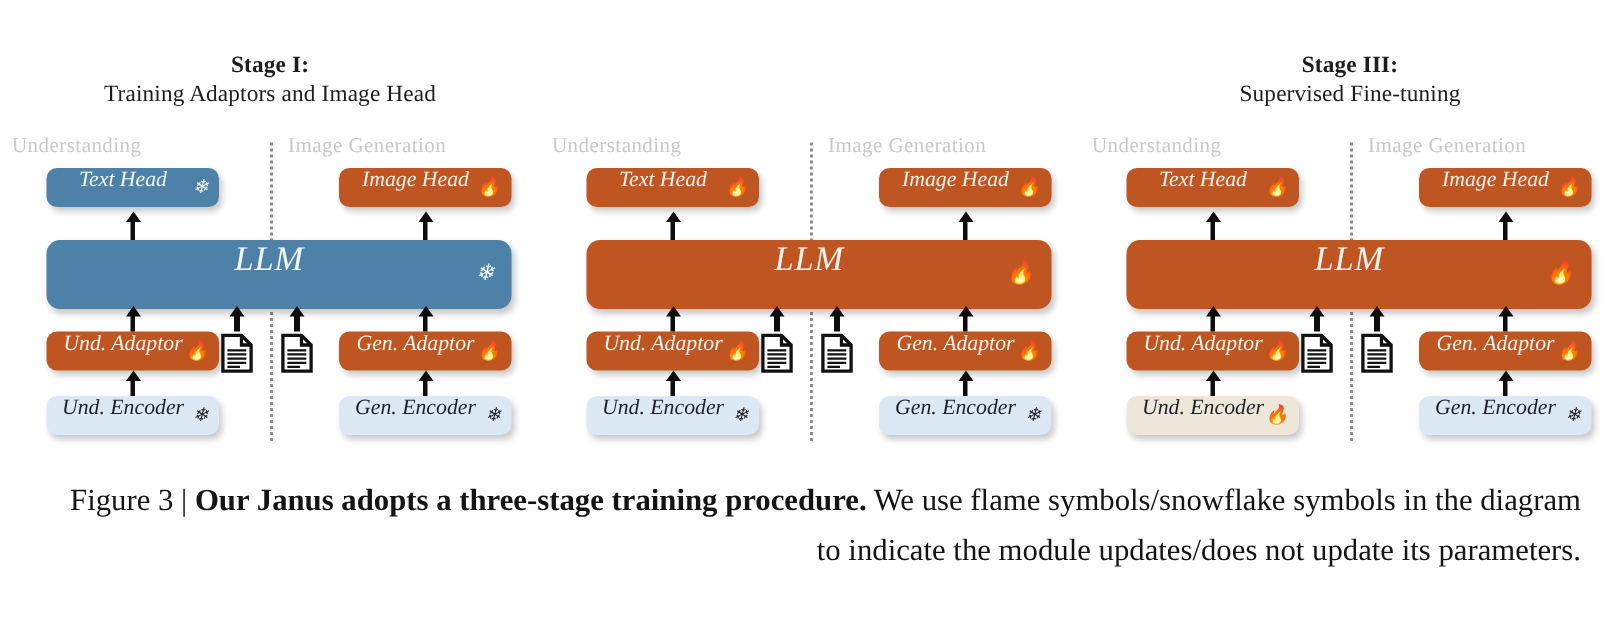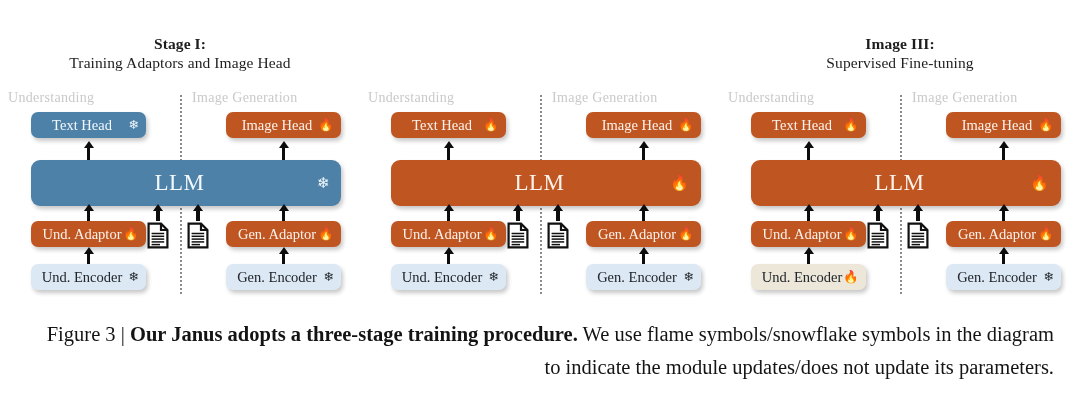--- a/index.html
+++ b/index.html
@@ -42,25 +42,26 @@
   .divider{
     position:absolute;top:95px;width:0;height:70px;
     border-left:2.5px dotted #8c8c8c;
   }
   .divider.lower{top:208px;height:86px;}
 
   
   .box{
     position:absolute;
     border-radius:7px;
-    display:flex;align-items:center;justify-content:center;
+    display:flex;align-items:flex-start;justify-content:center;
     font-size:14.5px;
     white-space:nowrap;
     box-shadow:2px 3px 4px rgba(0,0,0,.22);
     box-sizing:border-box;
+    font-style:italic;
   }
   .box .glyph{
     position:absolute;right:7px;top:50%;transform:translateY(-50%);
     font-size:12.5px;line-height:1;
   }
   .box .txt{position:relative;display:inline-block;padding-right:13px;}
 
   .blue{background:#4d81a8;color:#f2f8fc;}
   .orange{background:#bf5521;color:#fdf3ec;}
   .lightblue{background:#dce9f4;color:#20242a;}
@@ -294,21 +295,21 @@
               <line x1="4.6" y1="11.5" x2="17.2" y2="11.5"></line>
               <line x1="4.6" y1="14.3" x2="17.2" y2="14.3"></line>
               <line x1="4.6" y1="17.1" x2="17.2" y2="17.1"></line>
               <line x1="4.6" y1="19.9" x2="17.2" y2="19.9"></line>
               <line x1="4.6" y1="22.6" x2="13" y2="22.6"></line>
             </g>
           </svg>
         </div>
       </div>
       <div class="stage">
-        <div class="stage-title"><span>Image III:</span><span class="l2">Supervised Fine-tuning</span></div>
+        <div class="stage-title"><span>Stage III:</span><span class="l2">Supervised Fine-tuning</span></div>
         <div class="sec-label left">Understanding</div>
         <div class="sec-label right">Image Generation</div>
         <div class="divider" style="left: 180px;"></div>
         <div class="divider lower" style="left: 180px;"></div>
         <div class="box orange head" style="left: 31px; width: 115px; top: 112px; height: 26px;">
           <span class="txt">Text Head</span>
           <span class="glyph">🔥</span>
         </div>
         <div class="box orange head" style="left: 226px; width: 115px; top: 112px; height: 26px;">
           <span class="txt">Image Head</span>

